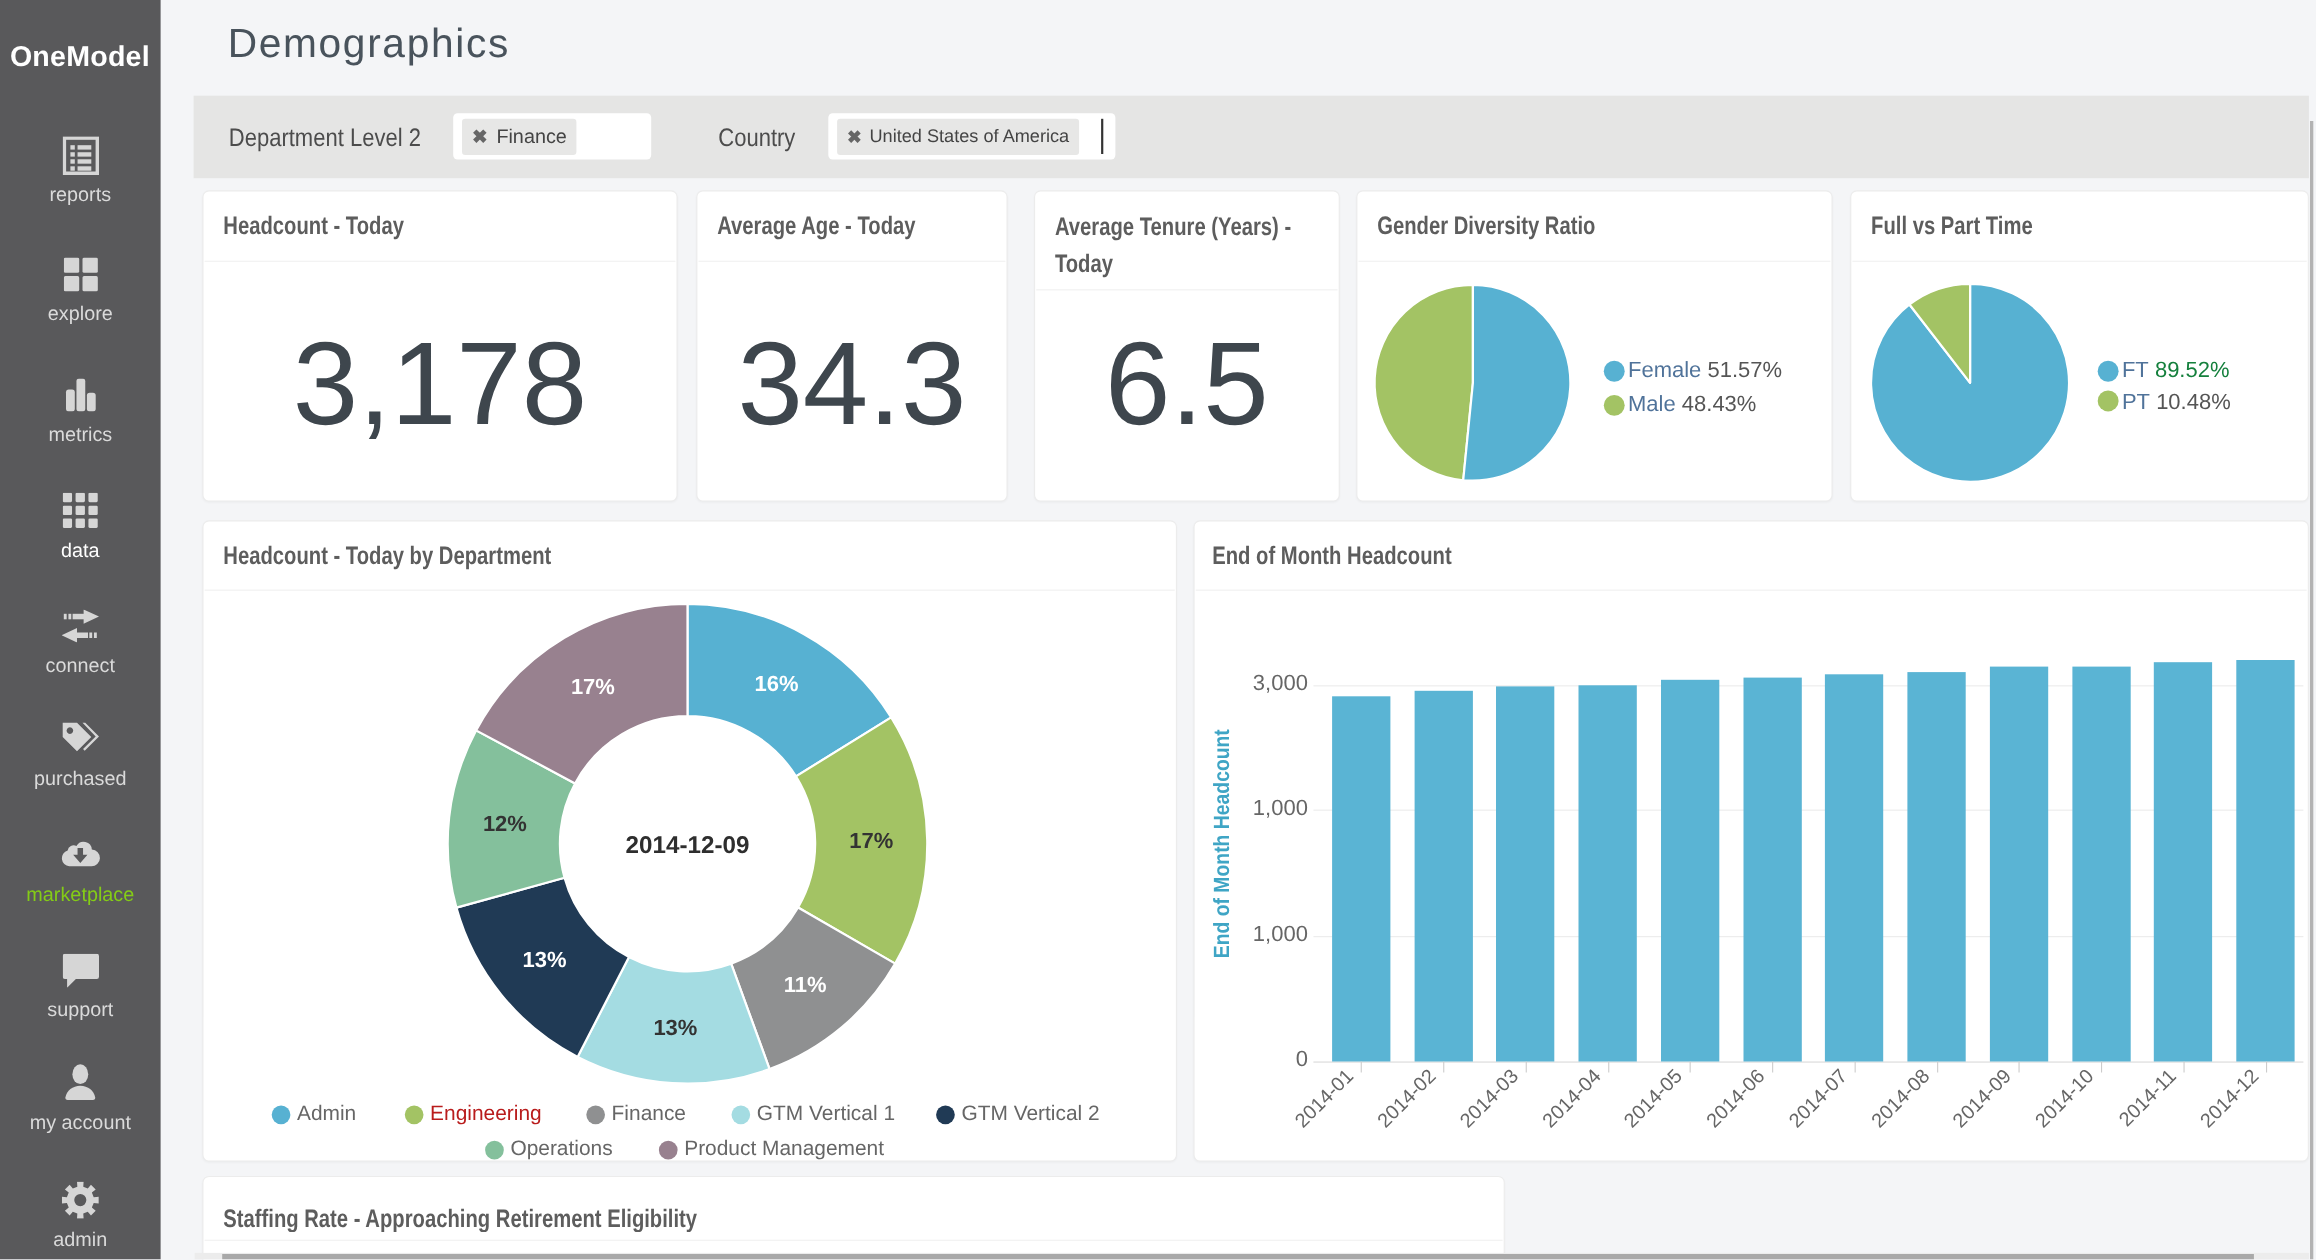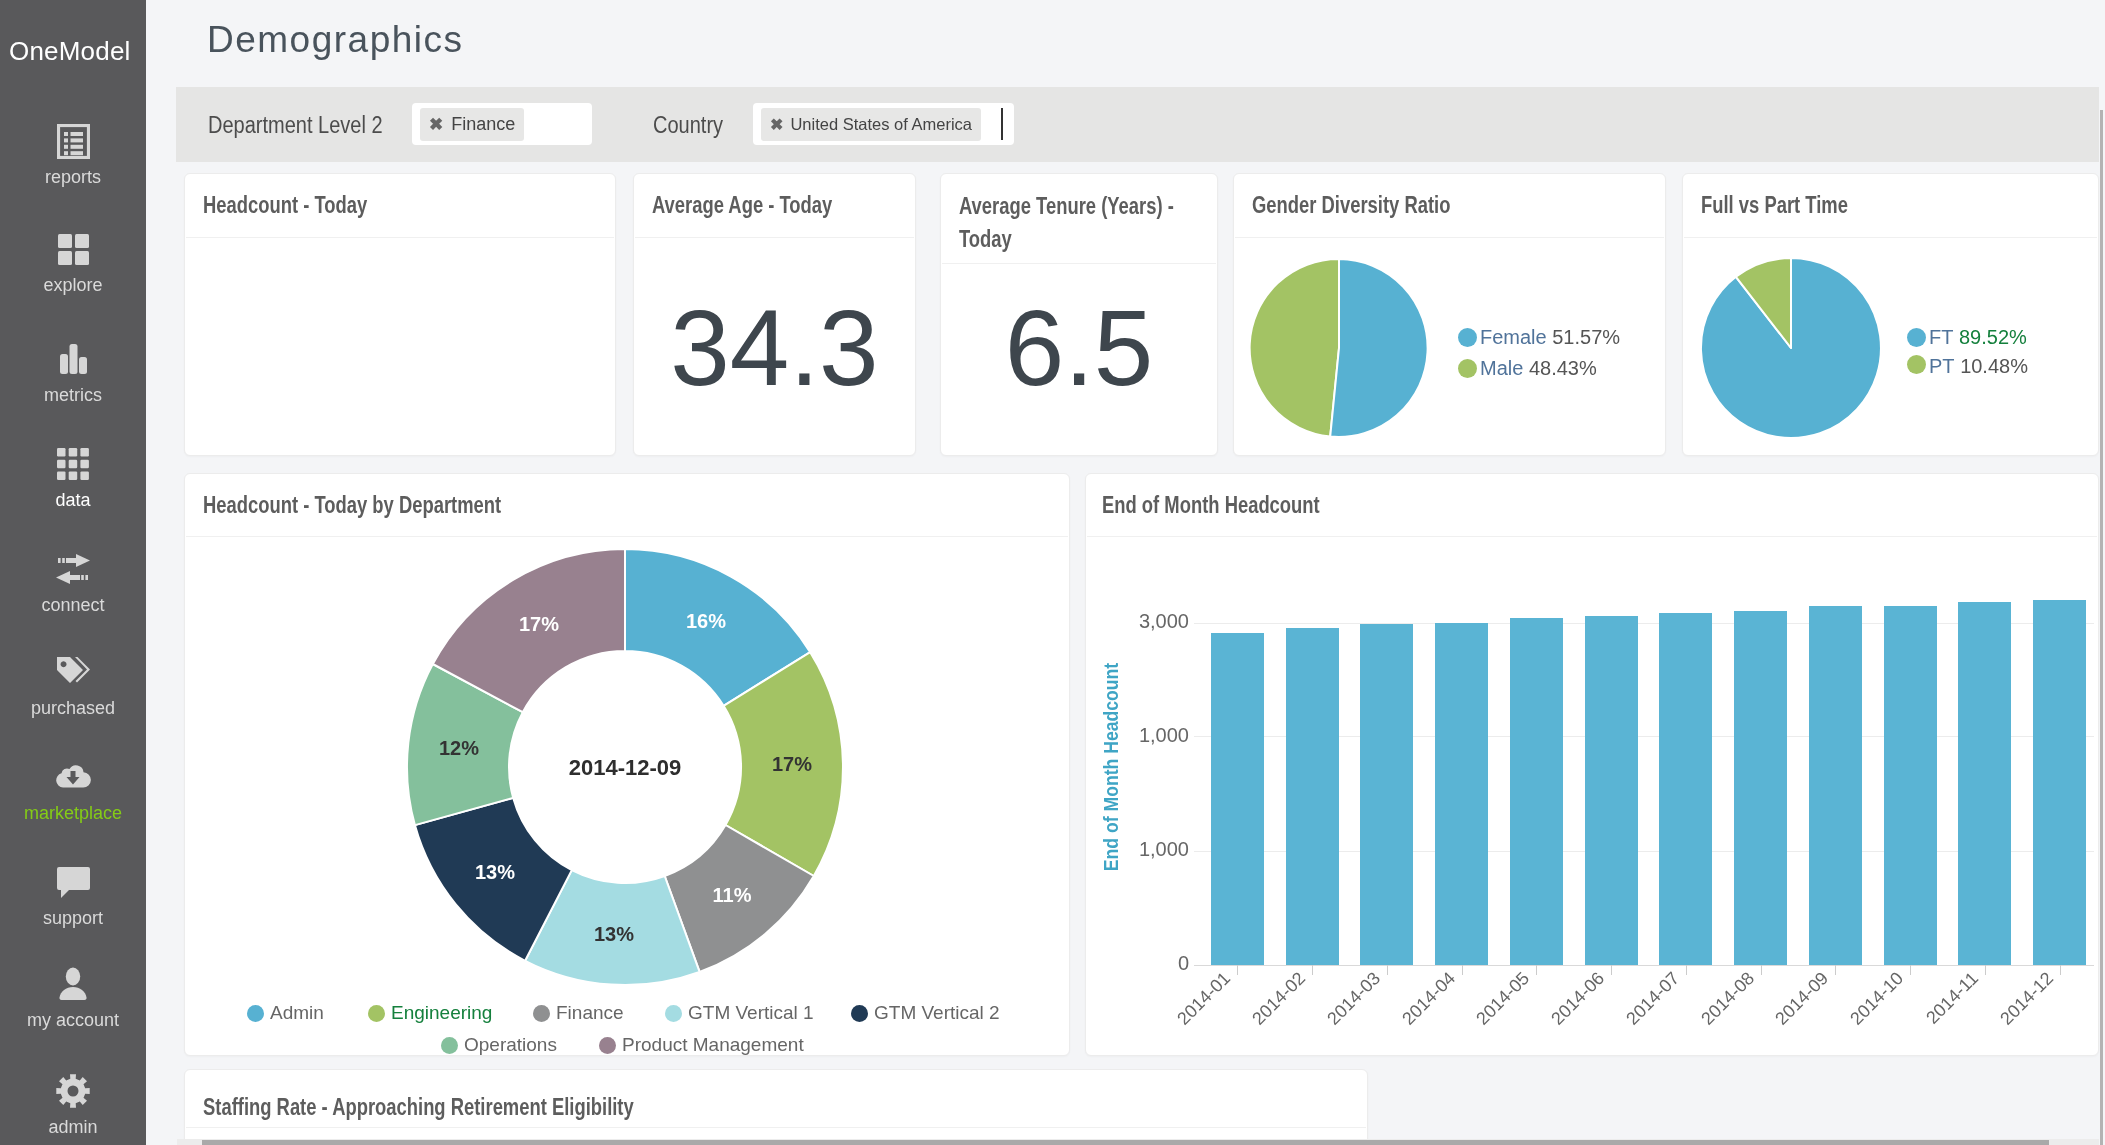--- a/index.html
+++ b/index.html
@@ -6,21 +6,21 @@
 .card { position:absolute; background:#fff; border:1px solid #ececec; border-radius:6px;
   box-shadow:0 1px 2px rgba(0,0,0,0.03); }
 .ctitle { position:absolute; left:18px; top:18px; font-size:23px; font-weight:bold; color:#5d5d5d;
   white-space:nowrap; transform:scaleX(0.80); transform-origin:0 50%; }
 .cdiv { position:absolute; left:1px; right:1px; height:1px; background:#f0f0f0; }
 .bignum { position:absolute; left:0; right:0; text-align:center; font-size:107px; color:#3e464d; letter-spacing:0; line-height:1; }
 .flabel { position:absolute; font-size:23px; color:#4c4c4c; white-space:nowrap; transform:scaleX(0.87); transform-origin:0 50%; }
 </style></head><body>
 
 <div style="position:absolute;left:0;top:0;width:146px;height:1145px;background:#59595b">
-  <div style="position:absolute;left:9px;top:36px;font-size:26px;font-weight:normal;color:#fff;letter-spacing:0.2px">OneModel</div>
+  <div style="position:absolute;left:9px;top:36px;font-size:26px;font-weight:bold;color:#fff;letter-spacing:0.2px">OneModel</div>
   <div style="position:absolute;left:0;top:122px;width:146px;text-align:center">
       <div style="height:38px;display:flex;align-items:center;justify-content:center">
         <svg width="33" height="35" viewBox="0 0 33 35">
           <rect x="1.5" y="1.5" width="30" height="32" fill="none" stroke="#d6d6d6" stroke-width="3.2"></rect>
           <g fill="#d6d6d6">
             <rect x="7" y="8" width="4" height="4"></rect>
             <rect x="13.5" y="8" width="12.5" height="4"></rect>
             <rect x="7" y="14.4" width="4" height="4"></rect>
             <rect x="13.5" y="14.4" width="12.5" height="4"></rect>
             <rect x="7" y="20.8" width="4" height="4"></rect>
@@ -147,20 +147,21 @@
 <div style="position:absolute;left:412px;top:103px;width:180px;height:42px;background:#fff;border-radius:4px"></div>
 <div style="position:absolute;left:420px;top:108px;height:33px;background:#e7e7e6;border-radius:3px;display:flex;align-items:center;padding:0 9px;font-size:18px;color:#444"><span style="color:#666;font-weight:bold;margin-right:8px;font-size:17px">✖</span>Finance</div>
 <div class="flabel" style="left:653px;top:112px">Country</div>
 <div style="position:absolute;left:753px;top:103px;width:261px;height:42px;background:#fff;border-radius:4px"></div>
 <div style="position:absolute;left:761px;top:108px;height:33px;background:#e7e7e6;border-radius:3px;display:flex;align-items:center;padding:0 9px;font-size:16.5px;color:#444;white-space:nowrap"><span style="color:#666;font-weight:bold;margin-right:7px;font-size:16px">✖</span>United States of America</div>
 <div style="position:absolute;left:1001px;top:108px;width:2px;height:32px;background:#333"></div>
 
 <div class="card" style="left:184px;top:173px;width:432px;height:283px">
   <div class="ctitle">Headcount - Today</div>
     <div class="cdiv" style="top:63px"></div>
+  <div class="bignum" style="top:121px">3,178</div>
 </div>
 <div class="card" style="left:633px;top:173px;width:283px;height:283px">
   <div class="ctitle">Average Age - Today</div>
     <div class="cdiv" style="top:63px"></div>
   <div class="bignum" style="top:121px">34.3</div>
 </div>
 <div class="card" style="left:940px;top:173px;width:278px;height:283px">
   <div class="ctitle" style="line-height:33px;top:16px">Average Tenure (Years) -<br>Today</div>
     <div class="cdiv" style="top:89px"></div>
   <div class="bignum" style="top:121px">6.5</div>
@@ -216,21 +217,21 @@
       <text x="306" y="86" text-anchor="middle" font-size="20" font-weight="600" fill="#ffffff">16%</text>
       <text x="392" y="229" text-anchor="middle" font-size="20" font-weight="600" fill="#333333">17%</text>
       <text x="332" y="360" text-anchor="middle" font-size="20" font-weight="600" fill="#ffffff">11%</text>
       <text x="214" y="399" text-anchor="middle" font-size="20" font-weight="600" fill="#333333">13%</text>
       <text x="95" y="337" text-anchor="middle" font-size="20" font-weight="600" fill="#ffffff">13%</text>
       <text x="59" y="213" text-anchor="middle" font-size="20" font-weight="600" fill="#333333">12%</text>
       <text x="139" y="89" text-anchor="middle" font-size="20" font-weight="600" fill="#ffffff">17%</text>
       <text x="225" y="233" text-anchor="middle" font-size="22" font-weight="bold" fill="#2e2e2e">2014-12-09</text>
     </svg>
   <div style="position:absolute;left:62px;top:527px;height:24px;display:flex;align-items:center;font-size:19px;color:#666"><span style="width:17px;height:17px;border-radius:50%;background:#57b1d2;margin-right:6px;flex:none"></span>Admin</div>
-    <div style="position:absolute;left:183px;top:527px;height:24px;display:flex;align-items:center;font-size:19px;color:#15803d"><span style="width:17px;height:17px;border-radius:50%;background:#a3c364;margin-right:6px;flex:none"></span>Engineering</div>
+    <div style="position:absolute;left:183px;top:527px;height:24px;display:flex;align-items:center;font-size:19px;color:#b91c1c"><span style="width:17px;height:17px;border-radius:50%;background:#a3c364;margin-right:6px;flex:none"></span>Engineering</div>
     <div style="position:absolute;left:348px;top:527px;height:24px;display:flex;align-items:center;font-size:19px;color:#666"><span style="width:17px;height:17px;border-radius:50%;background:#8f9091;margin-right:6px;flex:none"></span>Finance</div>
     <div style="position:absolute;left:480px;top:527px;height:24px;display:flex;align-items:center;font-size:19px;color:#666"><span style="width:17px;height:17px;border-radius:50%;background:#a4dce2;margin-right:6px;flex:none"></span>GTM Vertical 1</div>
     <div style="position:absolute;left:666px;top:527px;height:24px;display:flex;align-items:center;font-size:19px;color:#666"><span style="width:17px;height:17px;border-radius:50%;background:#203a55;margin-right:6px;flex:none"></span>GTM Vertical 2</div>
     <div style="position:absolute;left:256px;top:559px;height:24px;display:flex;align-items:center;font-size:19px;color:#666"><span style="width:17px;height:17px;border-radius:50%;background:#84c09c;margin-right:6px;flex:none"></span>Operations</div>
     <div style="position:absolute;left:414px;top:559px;height:24px;display:flex;align-items:center;font-size:19px;color:#666"><span style="width:17px;height:17px;border-radius:50%;background:#98818f;margin-right:6px;flex:none"></span>Product Management</div>
 </div>
 
 <div class="card" style="left:1085px;top:473px;width:1014px;height:583px;overflow:hidden">
   <div class="ctitle" style="left:16px">End of Month Headcount</div>
     <div class="cdiv" style="top:62px"></div>

